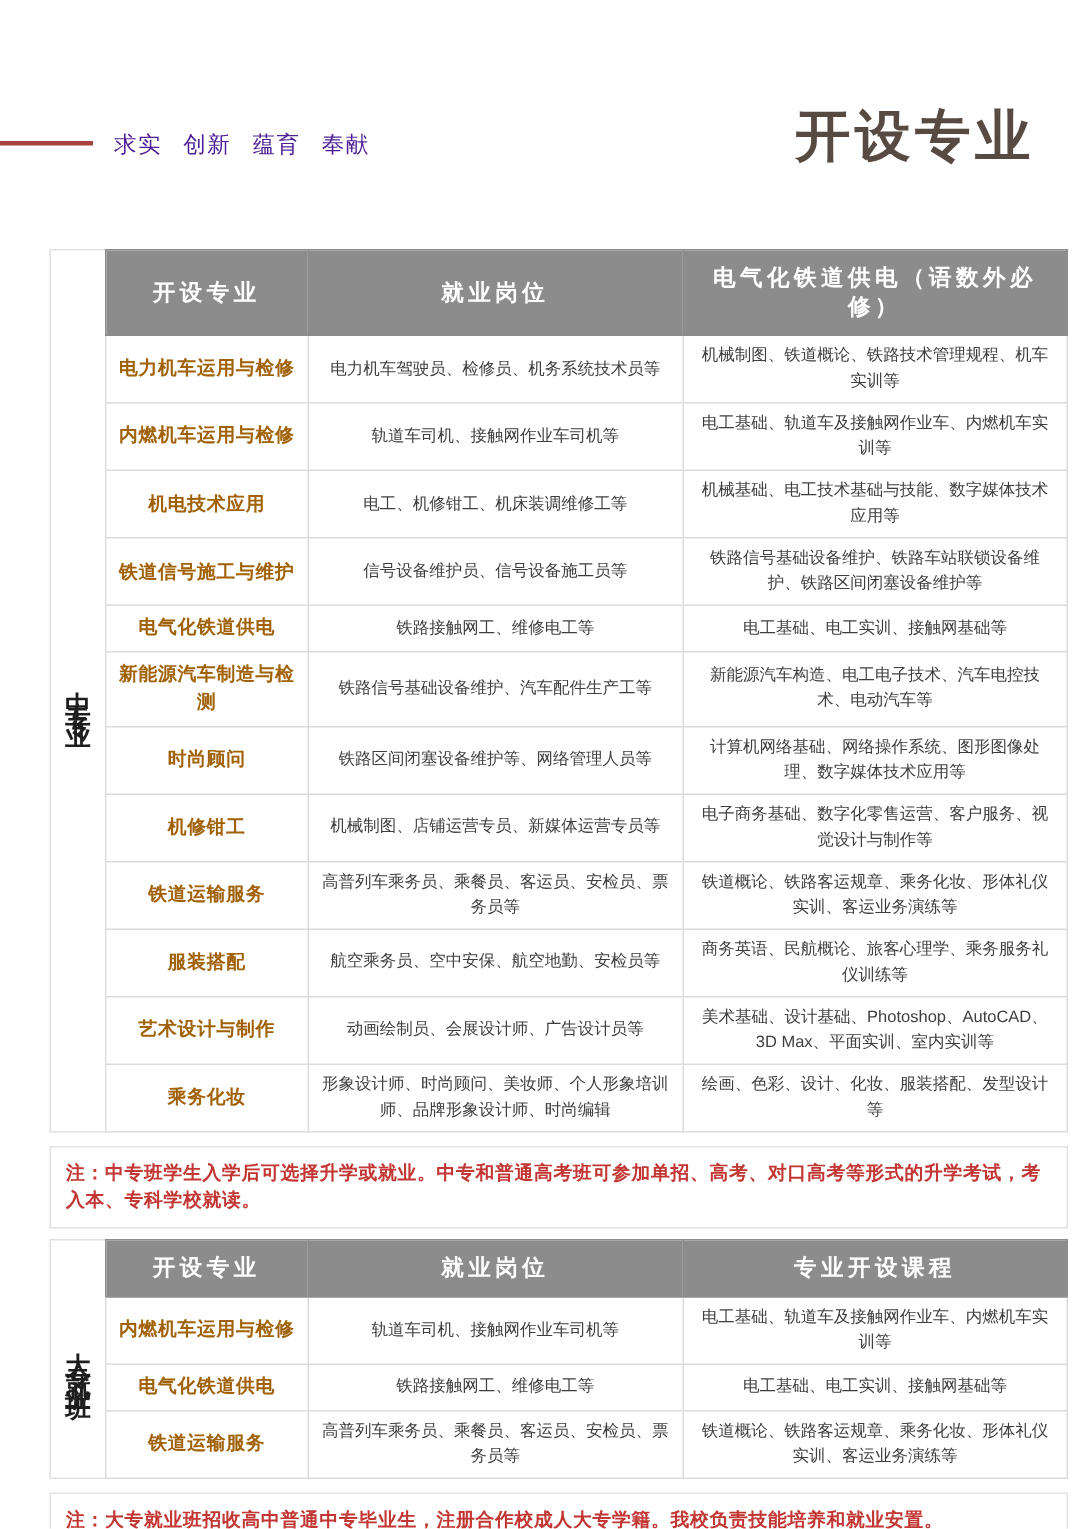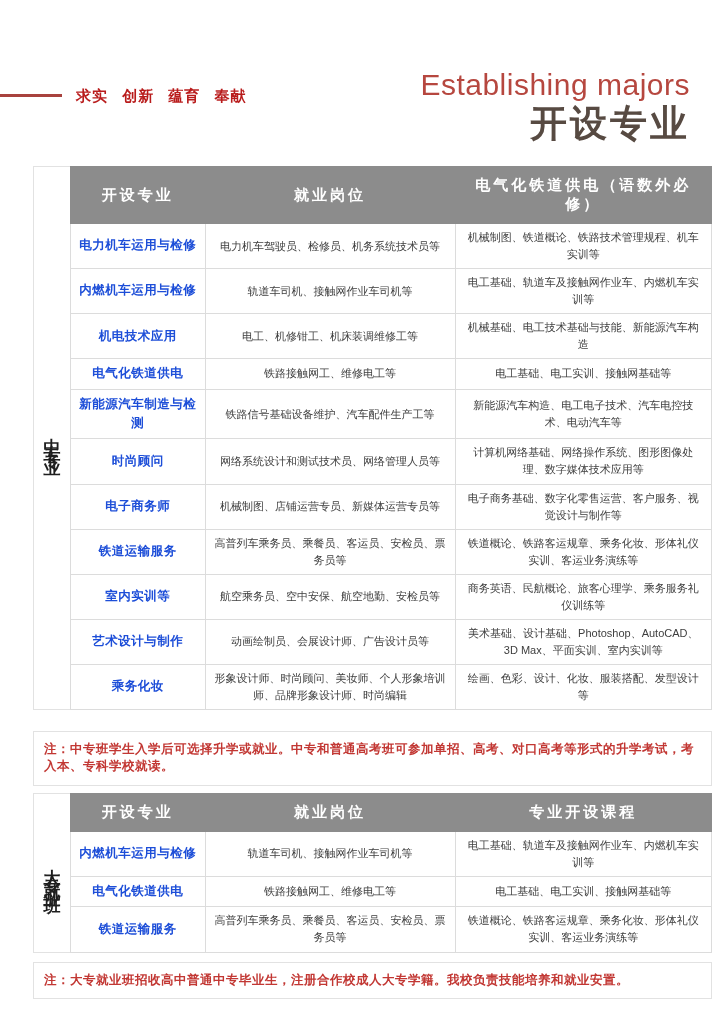--- a/index.html
+++ b/index.html
@@ -10,21 +10,21 @@
     font-family:"Liberation Sans","DejaVu Sans",sans-serif;
     overflow:hidden;
   }
   
   .top-rule {
     position:absolute; left:0; top:94px; width:62px; height:3px;
     background:#a8423e;
   }
   .slogan {
     position:absolute; left:76px; top:87px;
-    font-size:15px; color:#b91c1c; word-spacing:9px; letter-spacing:1px;font-weight:bold;
+    font-size:15px; color:#4c1d95; word-spacing:9px; letter-spacing:1px;
   }
   .titles {
     position:absolute; right:30px; top:68px; text-align:right;
   }
   .title-en {
     font-size:30px; color:#b6473f; font-weight:400; letter-spacing:0.5px;
     line-height:1.1;
   }
   .title-zh {
     font-size:37px; color:#574a42; font-weight:bold; letter-spacing:3px;
@@ -52,37 +52,36 @@
   table.majors th {
     background:#8c8c8c; color:#ffffff; font-size:15px; font-weight:bold;
     letter-spacing:3px; padding:9px 4px; border:1px solid #8c8c8c;
     text-align:center;
   }
   table.majors td {
     border:1px solid #dcdcdc; text-align:center; vertical-align:middle;
     padding:5px 8px; font-size:11px; color:#3e3e3e; line-height:1.55;
   }
   table.majors td.major {
-    font-weight:bold; font-size:12.5px; color:#1d4ed8; letter-spacing:0.5px;
+    font-weight:bold; font-size:12.5px; color:#a16207; letter-spacing:0.5px;
   }
   .note {
-    margin-top:21px; border:1px solid #e2e2e2; background:#fff;
+    margin-top:9px; border:1px solid #e2e2e2; background:#fff;
     padding:9px 10px; font-size:12.5px; font-weight:bold; color:#c23733;
     letter-spacing:0.5px; line-height:1.4;
   }
   .block2 { margin-top:7px; }
   .note2 { margin-top:9px; }
 </style>
 </head>
 <body>
 
 <div class="top-rule"></div>
 <div class="slogan">求实 创新 蕴育 奉献</div>
 <div class="titles">
-  <div class="title-en">Establishing majors</div>
   <div class="title-zh">开设专业</div>
 </div>
 
 <div class="content">
 
   <div class="block">
     <div class="side-col">
       <span class="vtext">中专专业</span>
     </div>
     <table class="majors">
@@ -105,49 +104,54 @@
             <td>机械制图、铁道概论、铁路技术管理规程、机车实训等</td>
           </tr>
           <tr>
             <td class="major">内燃机车运用与检修</td>
             <td>轨道车司机、接触网作业车司机等</td>
             <td>电工基础、轨道车及接触网作业车、内燃机车实训等</td>
           </tr>
           <tr>
             <td class="major">机电技术应用</td>
             <td>电工、机修钳工、机床装调维修工等</td>
-            <td>机械基础、电工技术基础与技能、新能源汽车构造</td>
+            <td>机械基础、电工技术基础与技能、数字媒体技术应用等</td>
+          </tr>
+          <tr>
+            <td class="major">铁道信号施工与维护</td>
+            <td>信号设备维护员、信号设备施工员等</td>
+            <td>铁路信号基础设备维护、铁路车站联锁设备维护、铁路区间闭塞设备维护等</td>
           </tr>
           <tr>
             <td class="major">电气化铁道供电</td>
             <td>铁路接触网工、维修电工等</td>
             <td>电工基础、电工实训、接触网基础等</td>
           </tr>
           <tr>
             <td class="major">新能源汽车制造与检测</td>
             <td>铁路信号基础设备维护、汽车配件生产工等</td>
             <td>新能源汽车构造、电工电子技术、汽车电控技术、电动汽车等</td>
           </tr>
           <tr>
             <td class="major">时尚顾问</td>
-            <td>网络系统设计和测试技术员、网络管理人员等</td>
+            <td>铁路区间闭塞设备维护等、网络管理人员等</td>
             <td>计算机网络基础、网络操作系统、图形图像处理、数字媒体技术应用等</td>
           </tr>
           <tr>
-            <td class="major">电子商务师</td>
+            <td class="major">机修钳工</td>
             <td>机械制图、店铺运营专员、新媒体运营专员等</td>
             <td>电子商务基础、数字化零售运营、客户服务、视觉设计与制作等</td>
           </tr>
           <tr>
             <td class="major">铁道运输服务</td>
             <td>高普列车乘务员、乘餐员、客运员、安检员、票务员等</td>
             <td>铁道概论、铁路客运规章、乘务化妆、形体礼仪实训、客运业务演练等</td>
           </tr>
           <tr>
-            <td class="major">室内实训等</td>
+            <td class="major">服装搭配</td>
             <td>航空乘务员、空中安保、航空地勤、安检员等</td>
             <td>商务英语、民航概论、旅客心理学、乘务服务礼仪训练等</td>
           </tr>
           <tr>
             <td class="major">艺术设计与制作</td>
             <td>动画绘制员、会展设计师、广告设计员等</td>
             <td>美术基础、设计基础、Photoshop、AutoCAD、3D Max、平面实训、室内实训等</td>
           </tr>
           <tr>
             <td class="major">乘务化妆</td>

